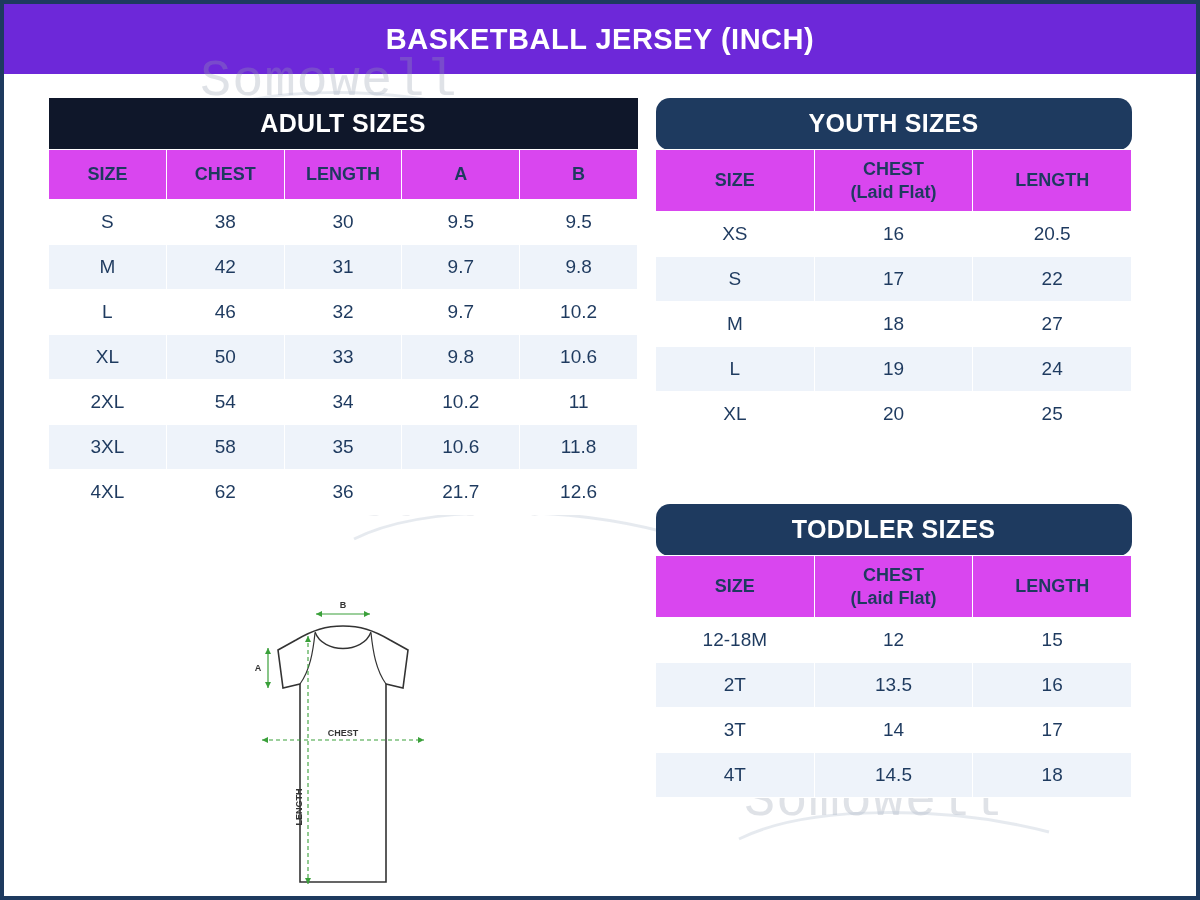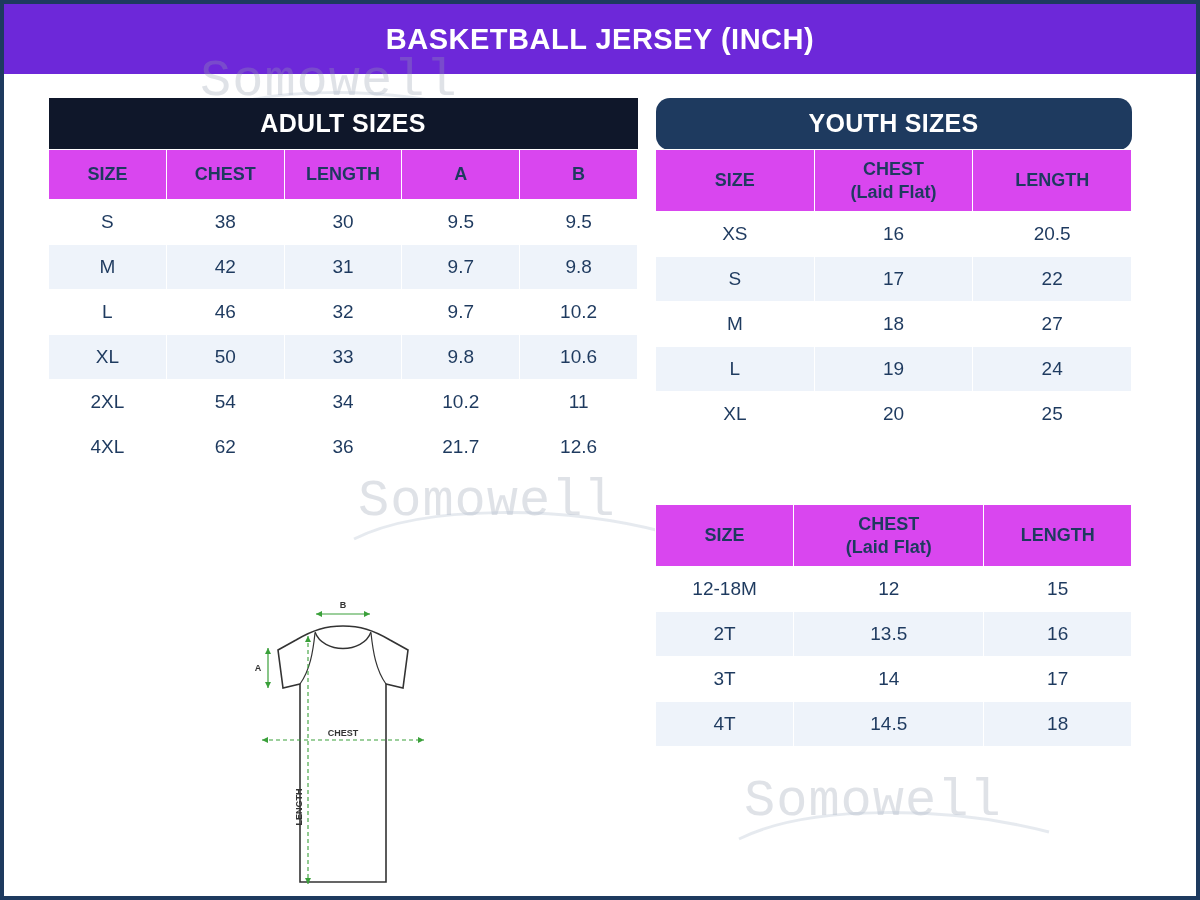--- a/index.html
+++ b/index.html
@@ -205,20 +205,27 @@
           <td class="cell">9.8</td>
           <td class="cell">10.6</td>
         </tr>
         <tr class="row-a">
           <td class="cell">2XL</td>
           <td class="cell">54</td>
           <td class="cell">34</td>
           <td class="cell">10.2</td>
           <td class="cell">11</td>
         </tr>
+        <tr class="row-b">
+          <td class="cell">3XL</td>
+          <td class="cell">58</td>
+          <td class="cell">35</td>
+          <td class="cell">10.6</td>
+          <td class="cell">11.8</td>
+        </tr>
         <tr class="row-a">
           <td class="cell">4XL</td>
           <td class="cell">62</td>
           <td class="cell">36</td>
           <td class="cell">21.7</td>
           <td class="cell">12.6</td>
         </tr>
       </tbody>
     </table>
   </div>
@@ -269,20 +276,23 @@
           <td class="cell">25</td>
         </tr>
       </tbody>
     </table>
   </div>
 
   <div class="tbl-wrap" id="toddler-table-wrap">
     <table class="size-table">
       <thead>
         <tr>
+          <th class="section-head dark" colspan="3">TODDLER SIZES</th>
+        </tr>
+        <tr>
           <th class="col-head two-line" style="width:29%">
             <div>SIZE</div>
           </th>
           <th class="col-head two-line" style="width:40%">
             <div>CHEST</div>
             <div>(Laid Flat)</div>
           </th>
           <th class="col-head two-line" style="width:31%">
             <div>LENGTH</div>
           </th>

